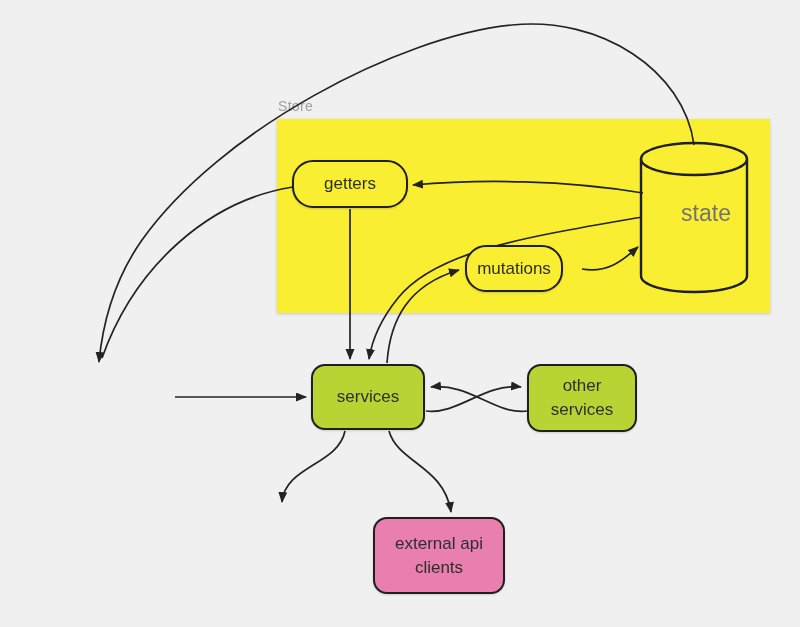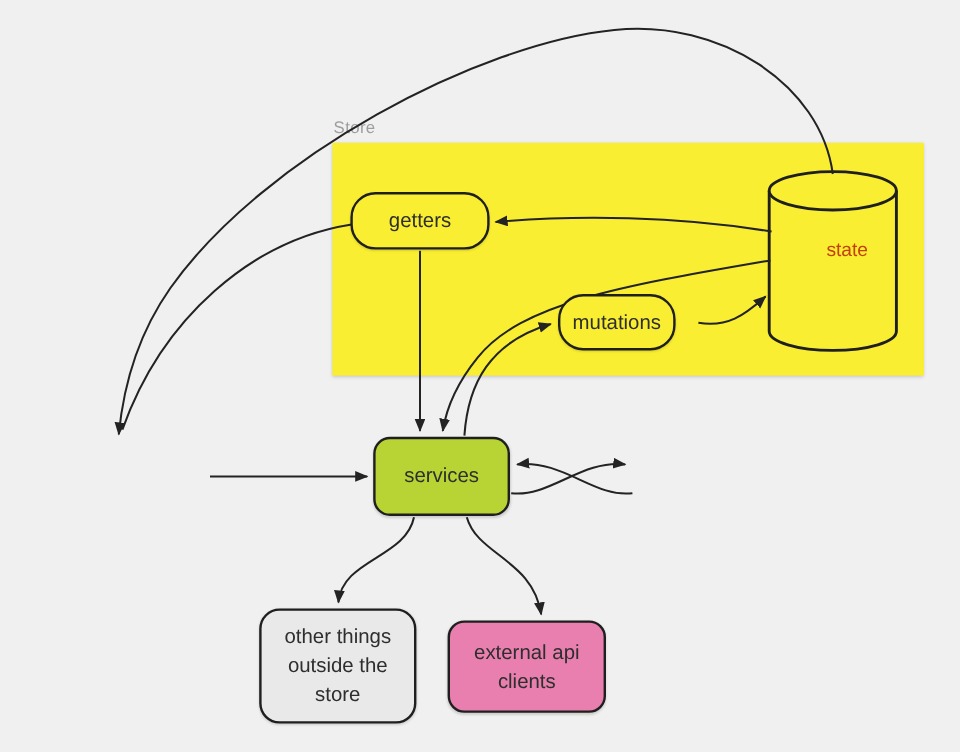--- a/index.html
+++ b/index.html
@@ -63,22 +63,22 @@
   .node-component  { left: 22px;  top: 372px; width: 152px; height: 50px; border-radius: 12px; background: var(--cyan, #14c6d4); }
   .node-services   { left: 311px; top: 364px; width: 114px; height: 66px; border-radius: 14px; background: var(--green, #b8d434); }
   .node-other-services { left: 527px; top: 364px; width: 110px; height: 68px; border-radius: 14px; background: var(--green, #b8d434); }
   .node-other-things   { left: 216px; top: 507px; width: 131px; height: 96px; border-radius: 17px; background: var(--gray-node, #e9e9e9); }
   .node-external-api   { left: 373px; top: 517px; width: 132px; height: 77px; border-radius: 14px; background: var(--pink, #e87fae); }
   .state-text {
     position: absolute;
     left: 644px; top: 200px;
     width: 124px;
     text-align: center;
-    font-size: 16px;
-    color: #c2410c;
+    font-size: 23px;
+    color: #737373;
   }
 </style>
 </head>
 <body>
 
 <div class="canvas">
 
   <div class="store-label">Store</div>
   <div class="store-rect"></div>
 
@@ -111,20 +111,20 @@
   <div class="node node-getters">
     <span>getters</span>
   </div>
   <div class="node node-mutations">
     <span>mutations</span>
   </div>
   <div class="state-text">state</div>
   <div class="node node-services">
     <span>services</span>
   </div>
-  <div class="node node-other-things">
-    <span>other things outside the store</span>
+  <div class="node node-other-services">
+    <span>other services</span>
   </div>
   <div class="node node-external-api">
     <span>external api clients</span>
   </div>
 
 </div>
 
 </body></html>

